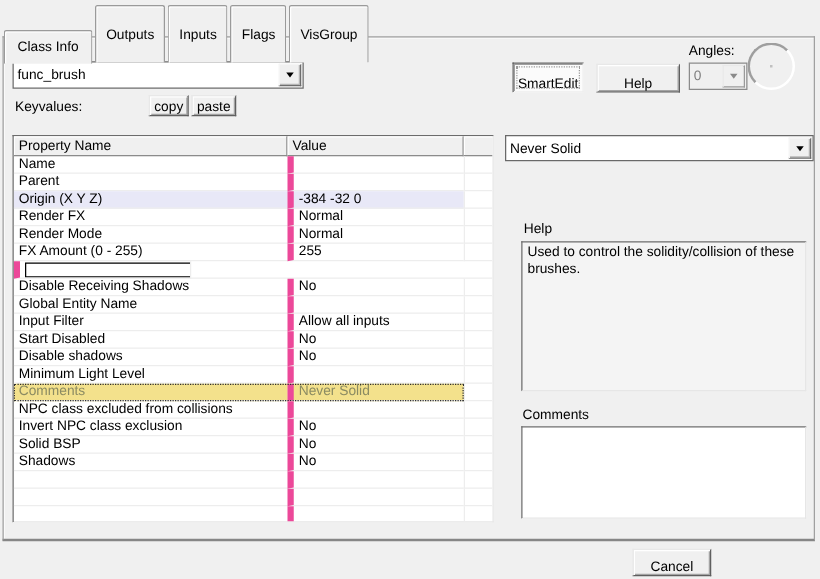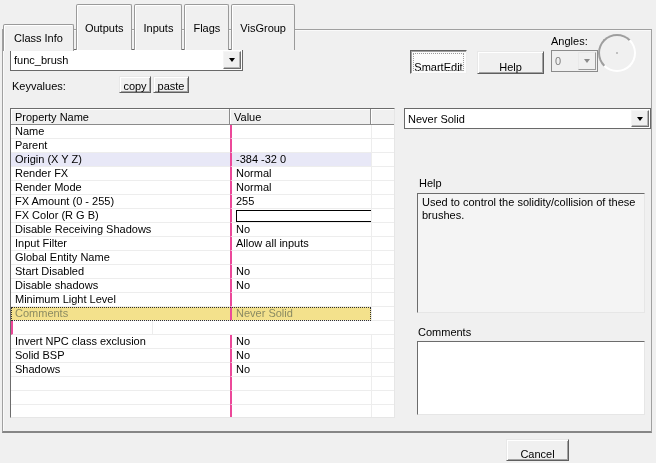--- a/index.html
+++ b/index.html
@@ -103,21 +103,21 @@
   }
   .th.name  { width:219px; }
   .th.value { width:141px; }
   .th.extra { flex:1; border-right:none; }
   .trow { display:flex; height:14px; position:relative; }
   .cell {
     box-sizing:border-box; padding-left:4px; line-height:13px; height:14px;
     border-bottom:1px solid #ededed; overflow:hidden; white-space:nowrap;
   }
   .cell.name  { width:219px; }
-  .cell.value { width:141px; border-left:2px solid #ec4899; }
+  .cell.value { width:141px; border-left:5px solid #ec4899; }
   .cell.extra { flex:1; border-left:1px solid #ededed; }
   .trow.hl .cell.name, .trow.hl .cell.value { background:var(--hl-bg,#e8e8f7); }
   .trow.selected .cell.name, .trow.selected .cell.value {
     background:var(--sel-bg,#f3e18c); color:var(--sel-text,#8b8b62);
   }
   .trow.selected::before {
     content:''; position:absolute; left:0; top:0; width:360px; height:14px;
     border:1px dotted #2f2f2f; box-sizing:border-box; pointer-events:none;
   }
   .swatch { width:134px; height:10px; margin-top:1px; background:#fff; border:1px solid #000; }
@@ -214,39 +214,38 @@
           <div class="cell name">Render Mode</div>
           <div class="cell value">Normal</div>
           <div class="cell extra"></div>
         </div>
         <div class="trow">
           <div class="cell name">FX Amount (0 - 255)</div>
           <div class="cell value">255</div>
           <div class="cell extra"></div>
         </div>
         <div class="trow">
-          <div class="cell name">FX Color (R G B)</div>
           <div class="cell value">
             <div class="swatch"></div>
           </div>
           <div class="cell extra"></div>
         </div>
         <div class="trow">
           <div class="cell name">Disable Receiving Shadows</div>
           <div class="cell value">No</div>
           <div class="cell extra"></div>
         </div>
         <div class="trow">
+          <div class="cell name">Global Entity Name</div>
+          <div class="cell value"></div>
+          <div class="cell extra"></div>
+        </div>
+        <div class="trow">
           <div class="cell name">Input Filter</div>
           <div class="cell value">Allow all inputs</div>
-          <div class="cell extra"></div>
-        </div>
-        <div class="trow">
-          <div class="cell name">Global Entity Name</div>
-          <div class="cell value"></div>
           <div class="cell extra"></div>
         </div>
         <div class="trow">
           <div class="cell name">Start Disabled</div>
           <div class="cell value">No</div>
           <div class="cell extra"></div>
         </div>
         <div class="trow">
           <div class="cell name">Disable shadows</div>
           <div class="cell value">No</div>
@@ -256,20 +255,21 @@
           <div class="cell name">Minimum Light Level</div>
           <div class="cell value"></div>
           <div class="cell extra"></div>
         </div>
         <div class="trow selected">
           <div class="cell name">Comments</div>
           <div class="cell value">Never Solid</div>
           <div class="cell extra"></div>
         </div>
         <div class="trow">
+          <div class="cell name">NPC class excluded from collisions</div>
           <div class="cell value"></div>
           <div class="cell extra"></div>
         </div>
         <div class="trow">
           <div class="cell name">Invert NPC class exclusion</div>
           <div class="cell value">No</div>
           <div class="cell extra"></div>
         </div>
         <div class="trow">
           <div class="cell name">Solid BSP</div>

